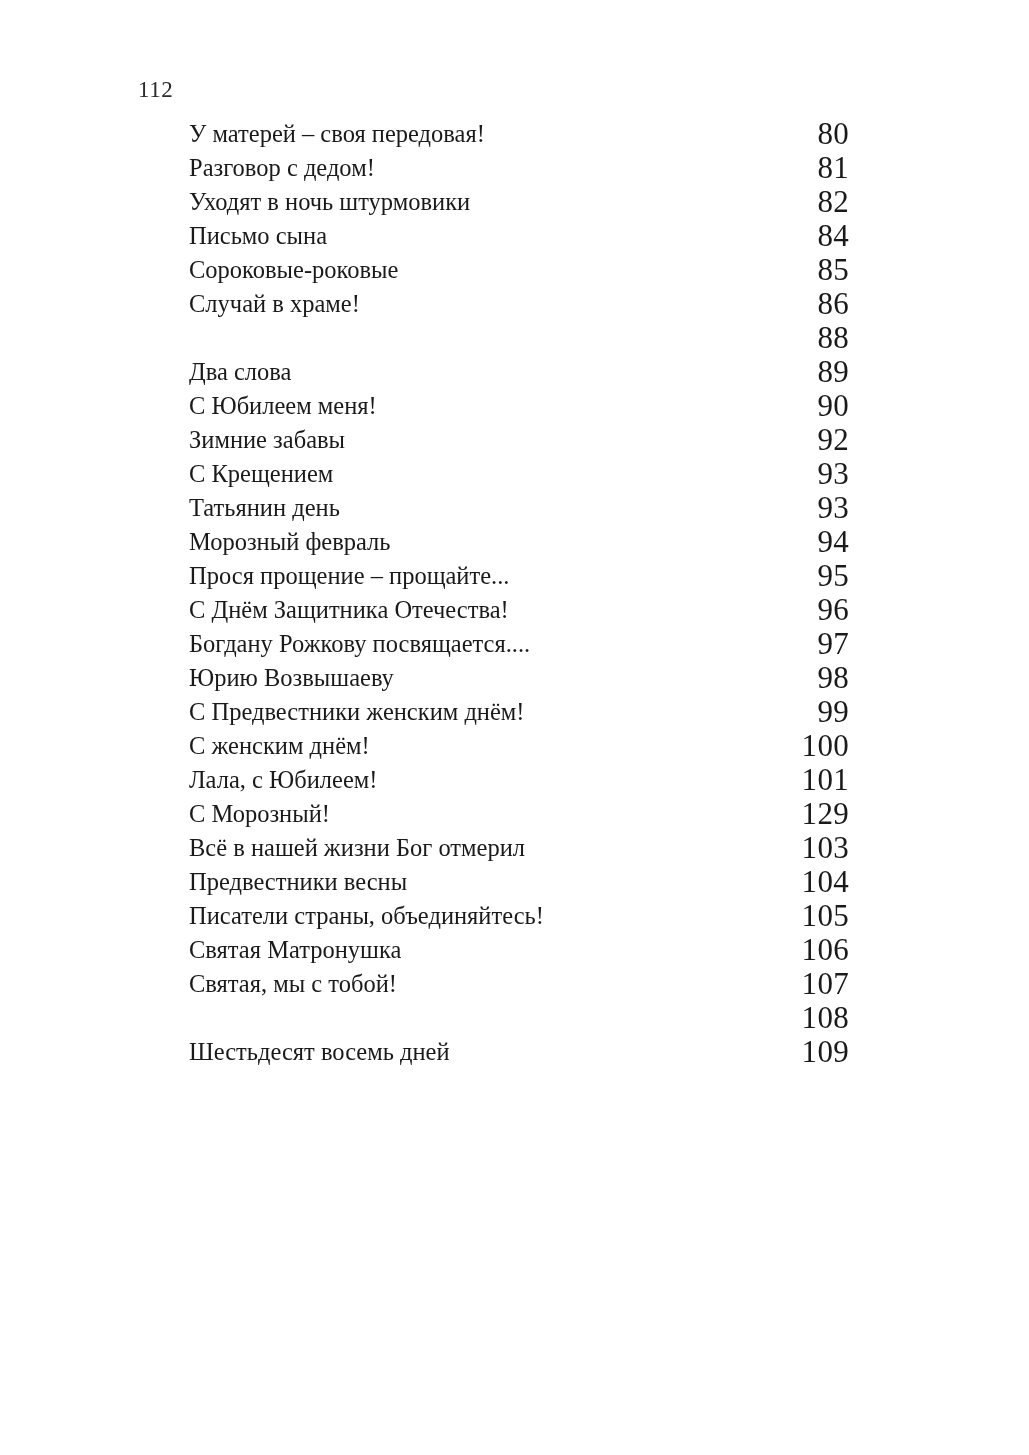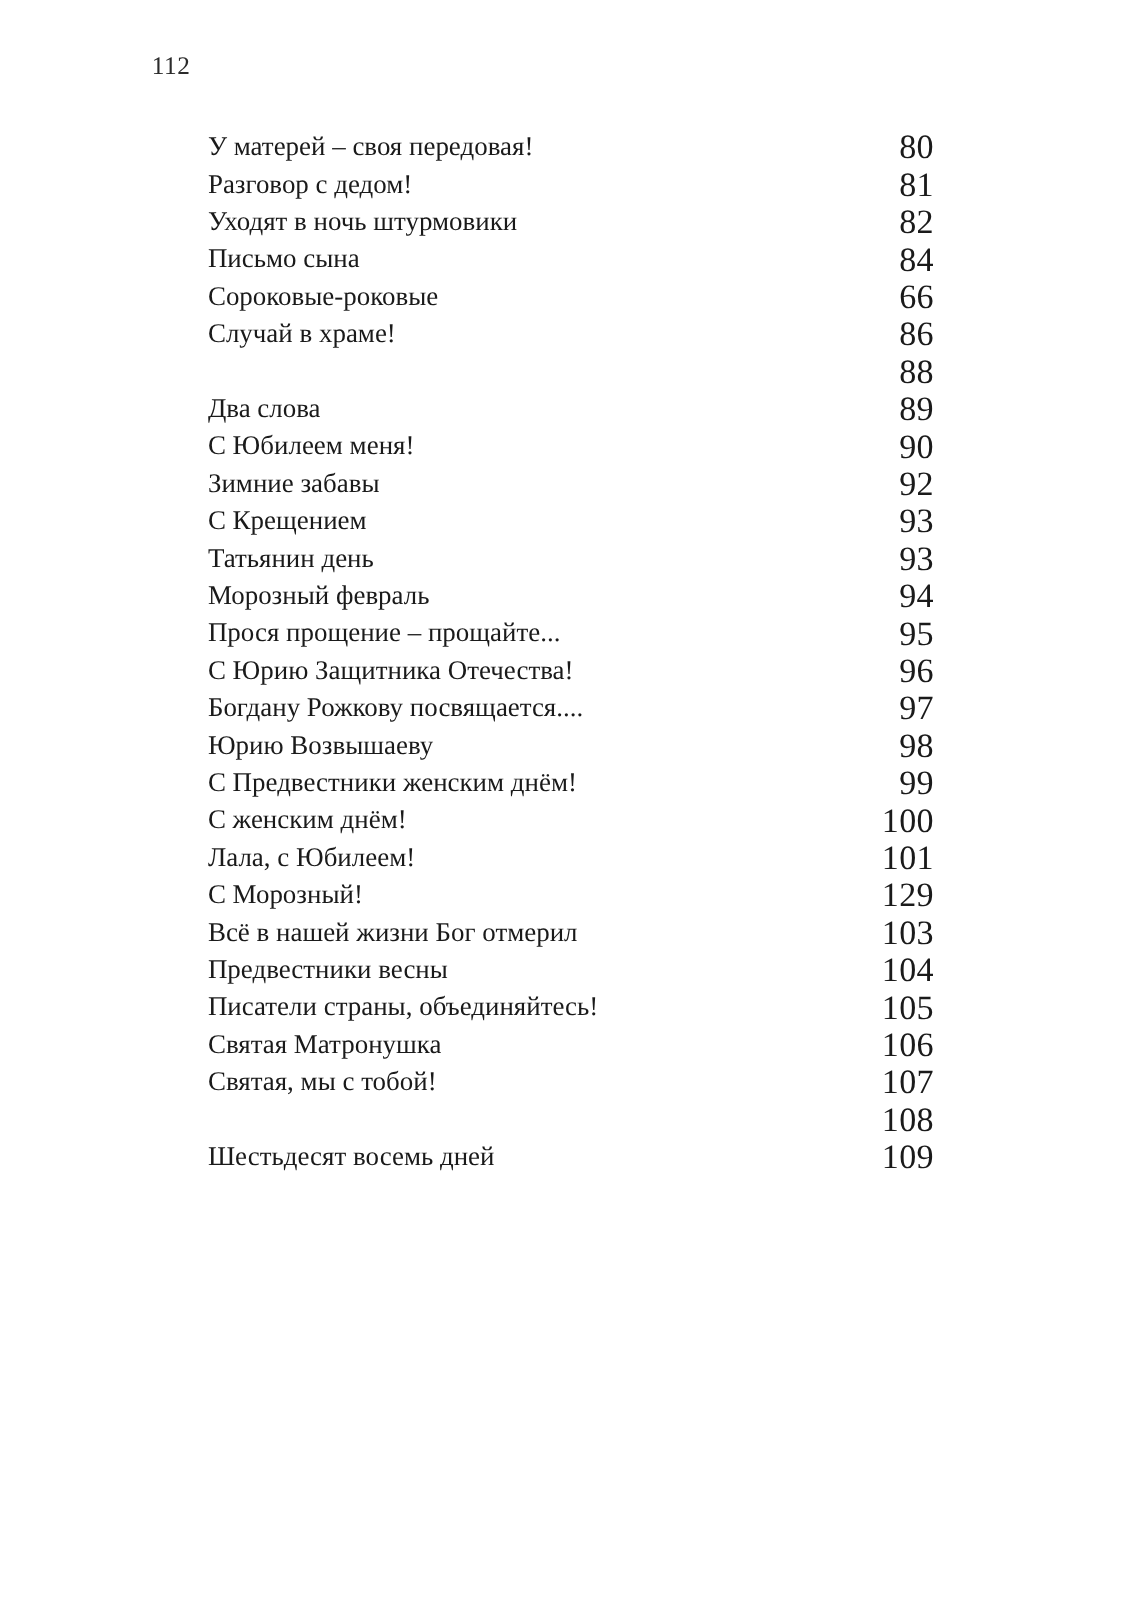--- a/index.html
+++ b/index.html
@@ -18,21 +18,21 @@
     overflow: hidden;
     font-family: "Liberation Serif", "DejaVu Serif", serif;
     color: #1a1a1a;
     -webkit-font-smoothing: antialiased;
   }
 
   
   .folio {
     position: absolute;
     left: 138px;
-    top: 48px;
+    top: 78px;
     font-size: 23px;
     line-height: 1;
     letter-spacing: 0.5px;
     color: #2b2b2b;
     white-space: nowrap;
   }
 
   
   .toc {
     position: absolute;
@@ -119,21 +119,21 @@
         <span class="toc-page">82</span>
       </div>
       <div class="toc-entry tight">
         <span class="toc-title">Письмо сына</span>
         <span class="toc-leader"></span>
         <span class="toc-page">84</span>
       </div>
       <div class="toc-entry tight">
         <span class="toc-title">Сороковые-роковые</span>
         <span class="toc-leader"></span>
-        <span class="toc-page">66</span>
+        <span class="toc-page">85</span>
       </div>
       <div class="toc-entry tight">
         <span class="toc-title">Случай в храме!</span>
         <span class="toc-leader"></span>
         <span class="toc-page">86</span>
       </div>
       <div class="toc-entry gap-before">
         <span class="toc-leader"></span>
         <span class="toc-page">88</span>
       </div>
@@ -166,21 +166,21 @@
         <span class="toc-title">Морозный февраль</span>
         <span class="toc-leader"></span>
         <span class="toc-page">94</span>
       </div>
       <div class="toc-entry gap-before">
         <span class="toc-title">Прося прощение – прощайте...</span>
         <span class="toc-leader"></span>
         <span class="toc-page">95</span>
       </div>
       <div class="toc-entry gap-before">
-        <span class="toc-title">С Юрию Защитника Отечества!</span>
+        <span class="toc-title">С Днём Защитника Отечества!</span>
         <span class="toc-leader"></span>
         <span class="toc-page">96</span>
       </div>
       <div class="toc-entry gap-before">
         <span class="toc-title">Богдану Рожкову посвящается....</span>
         <span class="toc-leader"></span>
         <span class="toc-page">97</span>
       </div>
       <div class="toc-entry gap-before">
         <span class="toc-title">Юрию Возвышаеву</span>

